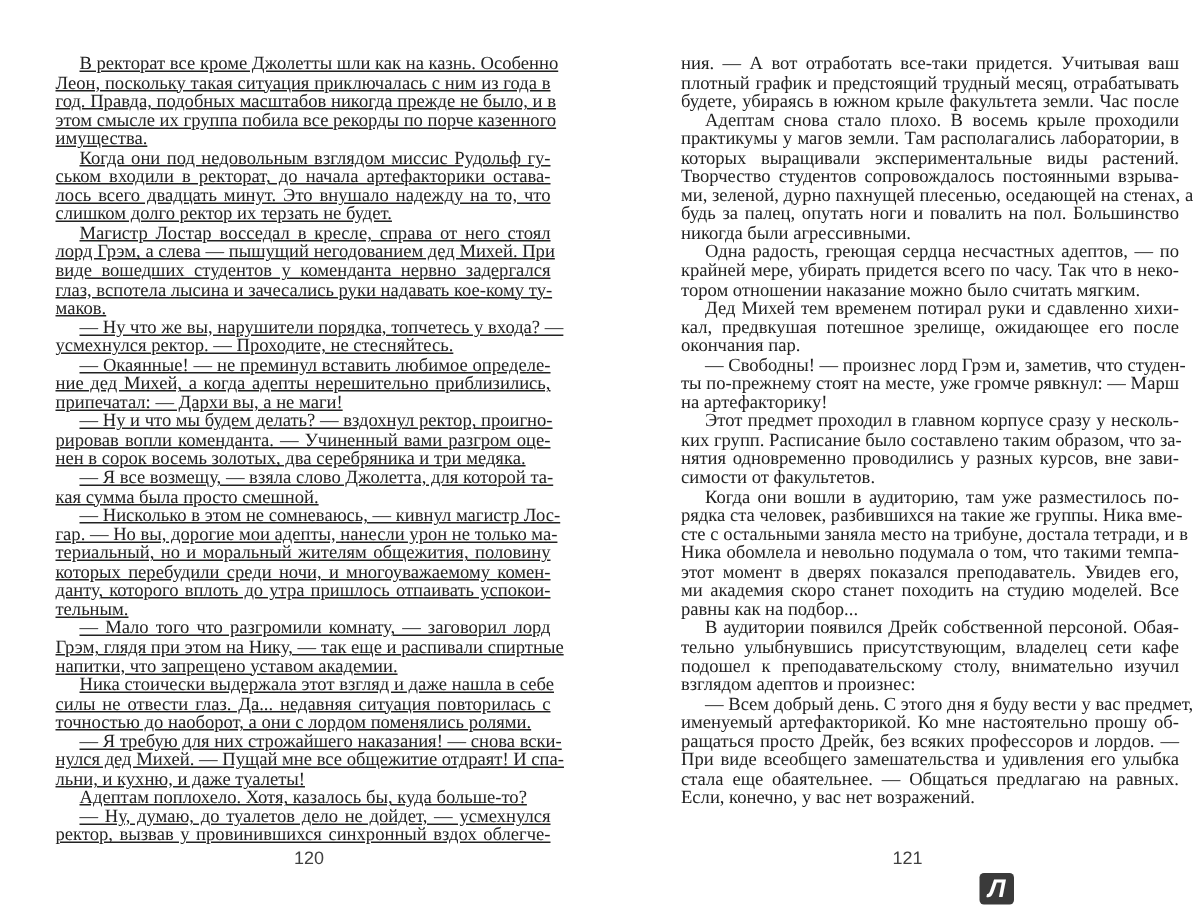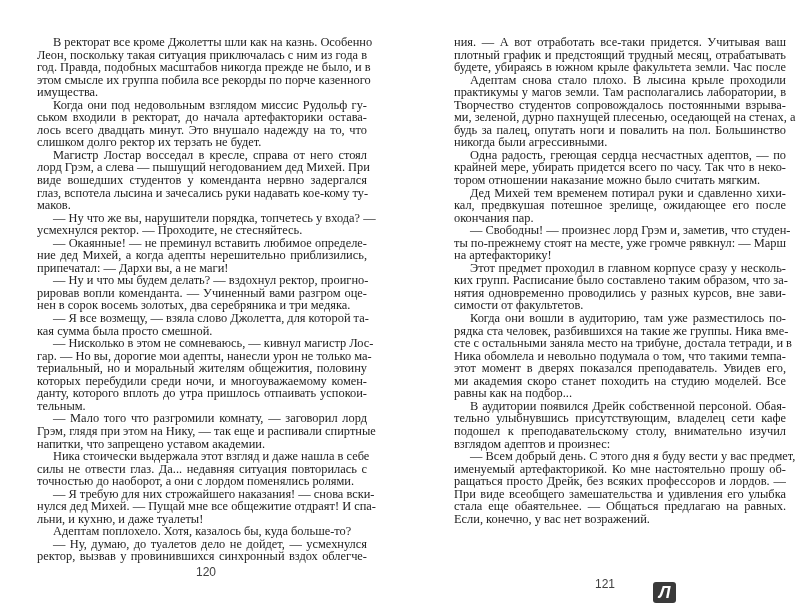--- a/index.html
+++ b/index.html
@@ -1,25 +1,25 @@
 <!DOCTYPE html>
 <html><head>
 <meta charset="utf-8">
 <style>
   html, body { margin:0; padding:0; }
   body { width:800px; height:615px; background:#ffffff; position:relative; overflow:hidden; }
   .page { position:absolute; top:36px; width:330px; font-family:"Liberation Serif","DejaVu Serif",serif; font-size:12.4px; line-height:12.55px; color:#222; }
-  .page.left { left:37px; }
+  .page.left { left:37px;text-decoration:underline; }
   .page.right { left:454px; width:332px; }
   .line { display:block; white-space:nowrap; text-align:justify; text-align-last:justify; height:12.55px; overflow:visible; }
   .line.last { text-align-last:left; }
   .line.indent { padding-left:16px; }
   .pnum { position:absolute; top:565px; font-family:Liberation Sans, sans-serif; font-size:12px; color:#404040; }
   .pnum.left { left:196px; }
-  .pnum.right { left:595px;margin-top:12px; }
+  .pnum.right { left:595px; }
   .logo { position:absolute; left:653px; top:582px; width:23px; height:21px; background:#3a3a3a; border-radius:3px; color:#fff; font-family:"Liberation Sans",sans-serif; font-weight:bold; font-style:italic; font-size:17px; line-height:21px; text-align:center; }
 </style>
 </head>
 <body>
 
 <div class="page left" id="left">
     <span class="line indent">В ректорат все кроме Джолетты шли как на казнь. Особенно</span>
     <span class="line">Леон, поскольку такая ситуация приключалась с ним из года в</span>
     <span class="line">год. Правда, подобных масштабов никогда прежде не было, и в</span>
     <span class="line">этом смысле их группа побила все рекорды по порче казенного</span>
@@ -59,22 +59,23 @@
     <span class="line">нулся дед Михей. — Пущай мне все общежитие отдраят! И спа-</span>
     <span class="line last">льни, и кухню, и даже туалеты!</span>
     <span class="line indent last">Адептам поплохело. Хотя, казалось бы, куда больше-то?</span>
     <span class="line indent">— Ну, думаю, до туалетов дело не дойдет, — усмехнулся</span>
     <span class="line">ректор, вызвав у провинившихся синхронный вздох облегче-</span>
   </div>
 <div class="page right" id="right">
     <span class="line">ния. — А вот отработать все-таки придется. Учитывая ваш</span>
     <span class="line">плотный график и предстоящий трудный месяц, отрабатывать</span>
     <span class="line">будете, убираясь в южном крыле факультета земли. Час после</span>
-    <span class="line indent">Адептам снова стало плохо. В лысина крыле проходили</span>
+    <span class="line indent">Адептам снова стало плохо. В восемь крыле проходили</span>
     <span class="line">практикумы у магов земли. Там располагались лаборатории, в</span>
+    <span class="line">которых выращивали экспериментальные виды растений.</span>
     <span class="line">Творчество студентов сопровождалось постоянными взрыва-</span>
     <span class="line">ми, зеленой, дурно пахнущей плесенью, оседающей на стенах, а</span>
     <span class="line">будь за палец, опутать ноги и повалить на пол. Большинство</span>
     <span class="line last">никогда были агрессивными.</span>
     <span class="line indent">Одна радость, греющая сердца несчастных адептов, — по</span>
     <span class="line">крайней мере, убирать придется всего по часу. Так что в неко-</span>
     <span class="line last">тором отношении наказание можно было считать мягким.</span>
     <span class="line indent">Дед Михей тем временем потирал руки и сдавленно хихи-</span>
     <span class="line">кал, предвкушая потешное зрелище, ожидающее его после</span>
     <span class="line last">окончания пар.</span>

